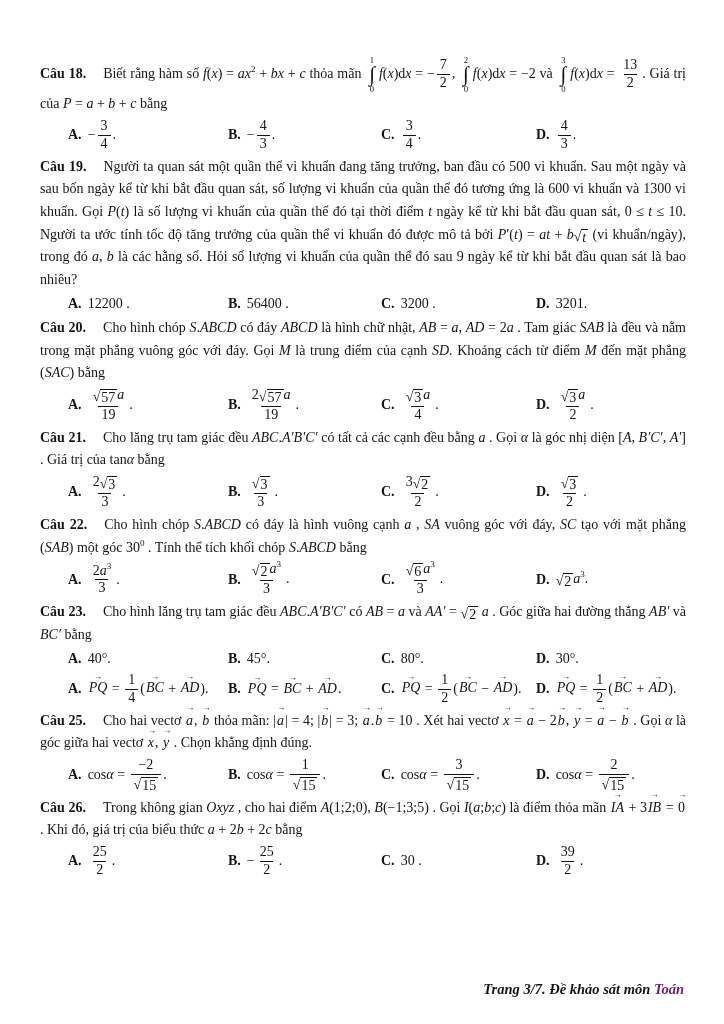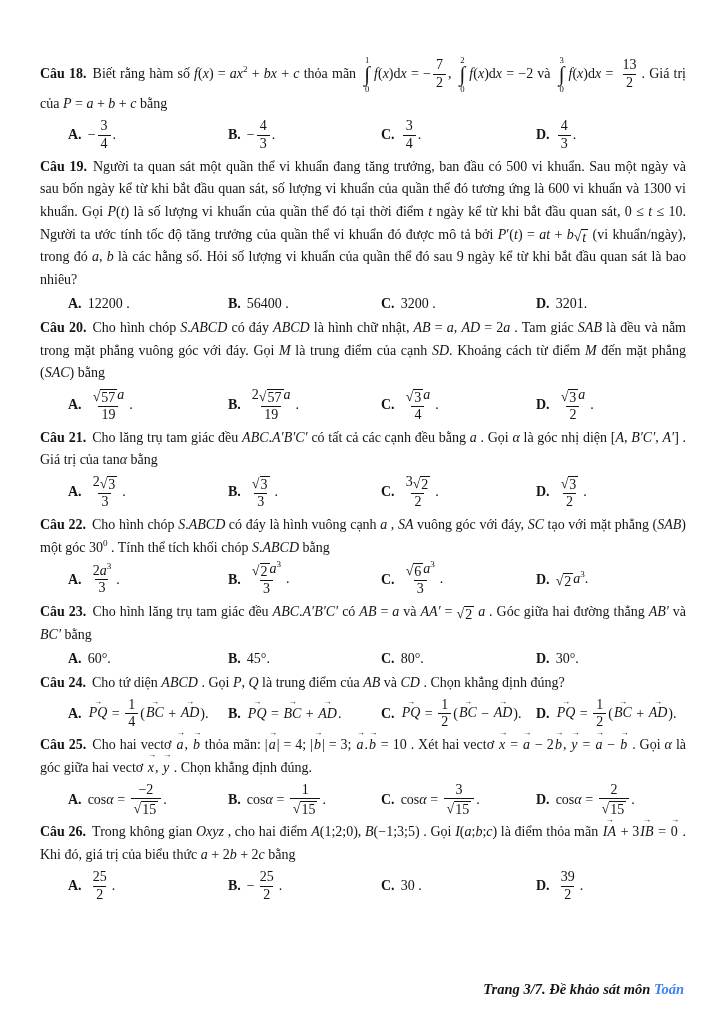--- a/index.html
+++ b/index.html
@@ -3,21 +3,21 @@
 <meta charset="utf-8">
 <style>
   html,body{margin:0;padding:0;background:#fff;}
   .page{
     position:relative; width:724px; height:1024px; box-sizing:border-box;
     padding:56px 38px 0 40px; background:#fff;
     font-family:"Liberation Serif", serif; font-size:14px; color:#141414;
     overflow:hidden;
   }
   .qbody{margin:0; text-align:justify; line-height:1.62;}
-  .qlabel{margin-right:6px; white-space:nowrap;}
+  .qlabel{margin-right:17px; white-space:nowrap;}
   .question-block{margin:0 0 1px 0;}
   .options{
     display:grid; grid-template-columns:160px 153px 155px 1fr;
     padding-left:28px; align-items:center; margin:2px 0 3px; line-height:1.45;
   }
   .option{white-space:nowrap; display:flex; align-items:center;}
   .okey{margin-right:6px;}
   
   .mi{font-style:italic;}
   .frac{display:inline-flex; flex-direction:column; align-items:center;
@@ -253,39 +253,38 @@
   </div>
 
   <div class="question-block">
     <p class="qbody"><b class="qlabel">Câu 23.</b><span>Cho hình lăng trụ tam giác đều <span class="mi">ABC</span>.<span class="mi">A′B′C′</span> có <span class="mi">AB</span> = <span class="mi">a</span> và <span class="mi">AA′</span> = <span class="sqrt">
               <span class="sqrt-sym">√</span>
               <span class="sqrt-body">2</span>
             </span> <span class="mi">a</span> . Góc giữa hai đường thẳng <span class="mi">AB′</span> và <span class="mi">BC′</span> bằng</span></p>
     <div class="options">
           <span class="option">
             <b class="okey">A.</b>
-            <span>60°.</span>
+            <span>40°.</span>
           </span>
           <span class="option">
             <b class="okey">B.</b>
             <span>45°.</span>
           </span>
           <span class="option">
             <b class="okey">C.</b>
             <span>80°.</span>
           </span>
           <span class="option">
             <b class="okey">D.</b>
             <span>30°.</span>
           </span>
         </div>
   </div>
 
   <div class="question-block">
-    <p class="qbody"><b class="qlabel">Câu 24.</b><span>Cho tứ diện <span class="mi">ABCD</span> . Gọi <span class="mi">P</span>, <span class="mi">Q</span> là trung điểm của <span class="mi">AB</span> và <span class="mi">CD</span> . Chọn khẳng định đúng?</span></p>
     <div class="options">
           <span class="option">
             <b class="okey">A.</b>
             <span><span class="vec"><span class="vec-arrow">→</span><span><span class="mi">PQ</span></span></span> = <span class="frac">
                 <span class="num">1</span>
                 <span class="den">4</span>
               </span>(<span class="vec"><span class="vec-arrow">→</span><span><span class="mi">BC</span></span></span> + <span class="vec"><span class="vec-arrow">→</span><span><span class="mi">AD</span></span></span>).</span>
           </span>
           <span class="option">
             <b class="okey">B.</b>
@@ -379,15 +378,15 @@
             <b class="okey">D.</b>
             <span><span class="frac">
                 <span class="num">39</span>
                 <span class="den">2</span>
               </span>.</span>
           </span>
         </div>
   </div>
 </div>
   <div class="footer">
-    <span>Trang 3/7. Đề khảo sát môn </span><span style="color: #3b82f6; text-align: center;">Toán</span>
+    <span>Trang 3/7. Đề khảo sát môn </span><span style="color: #701a75; text-align: center;">Toán</span>
   </div>
 </div>
 
 </body></html>

